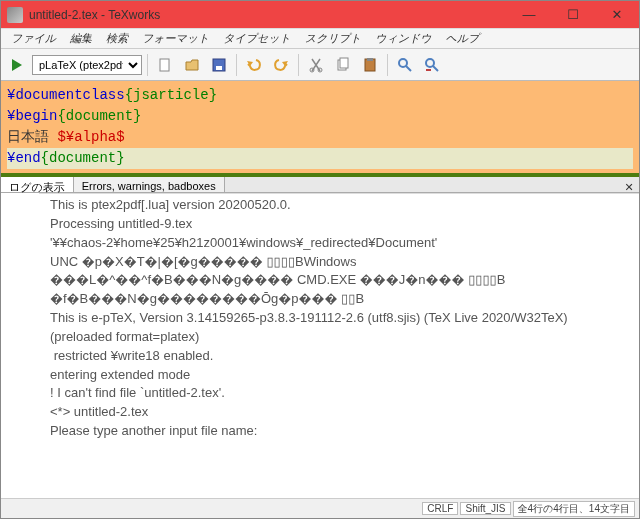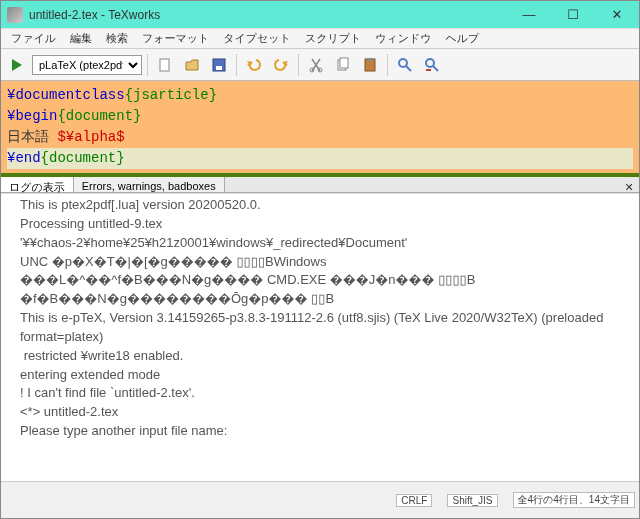--- a/index.html
+++ b/index.html
@@ -1,42 +1,42 @@
 <!DOCTYPE html>
 <html><head>
 <meta charset="utf-8">
 <style>
 * { box-sizing: border-box; margin: 0; padding: 0; }
 body { font-family: "MS UI Gothic", "Meiryo", sans-serif; font-size: 12px; background: #fff; width: 640px; height: 519px; overflow: hidden; border: 1px solid #888; display: flex; flex-direction: column; }
-.titlebar { height: 28px; background: #5eead4; display: flex; align-items: center; padding-left: 6px; border-bottom: 1px solid #ddd; }
+.titlebar { height: 28px; background: #ef4444; display: flex; align-items: center; padding-left: 6px; border-bottom: 1px solid #ddd; }
 .titlebar .icon { width: 16px; height: 16px; margin-right: 6px; background: linear-gradient(135deg,#888,#ccc); border-radius:2px; }
 .titlebar .title { flex: 1; font-size: 12px; color: #333; }
 .winbtns { display: flex; }
 .winbtn { width: 44px; height: 28px; display: flex; align-items: center; justify-content: center; color: #333; font-size: 13px; }
-.menubar { height: 20px; display: flex; align-items: center; padding: 0 4px; gap: 2px; font-size: 11px; color: #333; background:#f5f5f5; border-bottom:1px solid #ccc;}
+.menubar { height: 20px; display: flex; align-items: center; padding: 0 4px; gap: 2px; font-size: 11px; color: #333; background:#f5f5f5; border-bottom:1px solid #ccc;font-style:italic;}
 .menubar span { padding: 2px 6px; }
 .toolbar { height: 32px; background: #f5f5f5; display: flex; align-items: center; padding: 0 4px; gap: 3px; border-bottom: 1px solid #bbb; }
 .tbtn { width: 24px; height: 24px; display: flex; align-items: center; justify-content: center; border-radius: 3px; }
 .tbtn svg { width:16px; height:16px; }
 .typeset-select { font-size: 11px; border:1px solid #999; background:#fff; padding:1px 2px; height:20px; width:110px; }
 .sep { width:1px; height:22px; background:#ccc; margin:0 2px; }
 .editor { flex: 0 0 auto; padding: 4px 6px; font-family: "Consolas","Courier New",monospace; font-size: 14px; line-height: 1.5; background:#fdba74; }
 .ed-line { white-space: pre; }
 .cmd { color: #0000cd; }
 .brace { color: #008000; }
 .math { color: #c00; }
 .txt { color: #333; }
 .hl { background: #e8e8c8; display:block; }
 .logtabs { height: 20px; background: #e8e8e8; display: flex; align-items: stretch; border-top:4px solid #4d7c0f; border-bottom:1px solid #aaa; font-size:11px; position:relative;}
 .logtab { padding: 3px 8px; border-right:1px solid #aaa; background:#f0f0f0; }
 .logtab.active { background:#fff; }
 .logtabs .closex { position:absolute; right:2px; top:2px; width:16px; height:16px; display:flex;align-items:center;justify-content:center; color:#333;}
-.logpane { flex: 1; overflow: auto; padding: 2px 19px; font-family: "Meiryo","MS Gothic",sans-serif; font-size: 13px; line-height: 1.45; color: #555; border-top:1px solid #ddd;}
+.logpane { flex: 1; overflow: auto; padding: 2px 11px; font-family: "Meiryo","MS Gothic",sans-serif; font-size: 13px; line-height: 1.45; color: #555; border-top:1px solid #ddd;margin-left:38px;}
 .logpane div { white-space: pre-wrap; }
-.statusbar { height: 37px; background: #f0f0f0; border-top: 1px solid #ccc; display: flex; align-items: center; justify-content: flex-end; padding: 0 4px; gap: 15px; font-size: 10px; color: #444; }
+.statusbar { height: 20px; background: #f0f0f0; border-top: 1px solid #ccc; display: flex; align-items: center; justify-content: flex-end; padding: 0 4px; gap: 2px; font-size: 10px; color: #444; }
 .statusbar span { border:1px solid #bbb; padding:0 4px; background:#fff; }
 .play svg { fill:#2a8a2a; }
 </style>
 </head>
 <body>
 
 <div class="titlebar">
   <div class="icon"></div>
   <div class="title">untitled-2.tex - TeXworks</div>
   <div class="winbtns">

